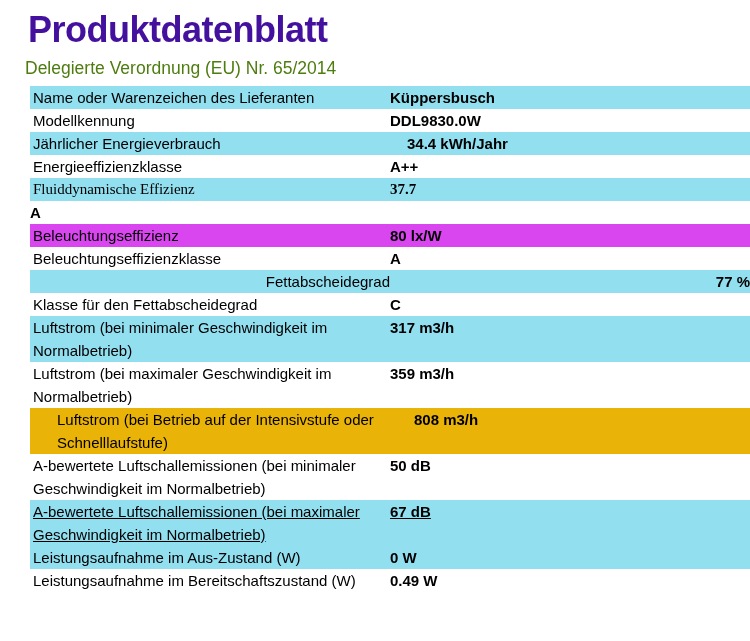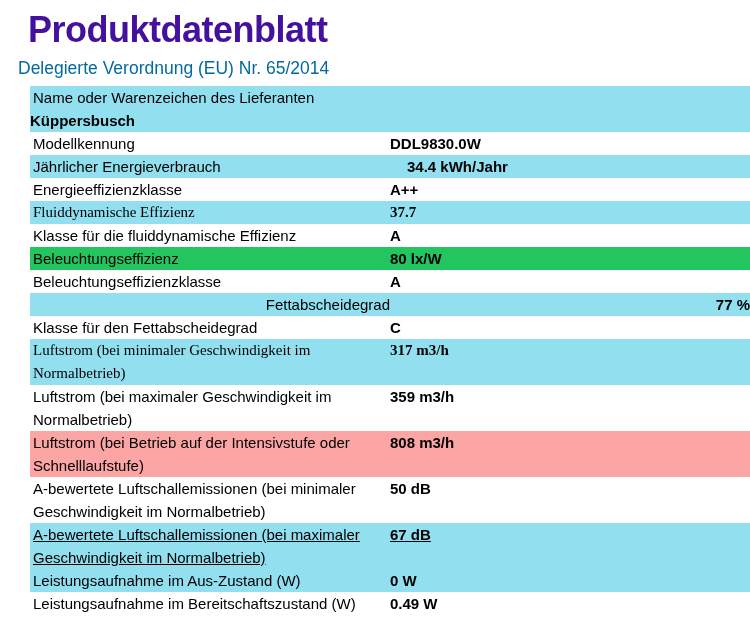--- a/index.html
+++ b/index.html
@@ -26,25 +26,25 @@
     top: 10px;
     font-size: 36px;
     line-height: 40px;
     font-weight: bold;
     color: #44109E;
     letter-spacing: -0.5px;
     white-space: nowrap;
   }
   .subtitle {
     position: absolute;
-    left: 18px;
+    left: 25px;
     top: 57px;
     font-size: 17.5px;
     line-height: 23px;
-    color: #0369a1;
+    color: #4d7c0f;
     white-space: nowrap;
   }
   .spec-table {
     position: absolute;
     left: 30px;
     top: 86px;
     width: 720px;
   }
   .row {
     display: flex;
@@ -70,21 +70,21 @@
     white-space: nowrap;
   }
 </style>
 </head>
 <body>
 
 <div class="page">
   <div class="title" style="color: rgb(68, 16, 158);">Produktdatenblatt</div>
   <div class="subtitle">Delegierte Verordnung (EU) Nr. 65/2014</div>
   <div class="spec-table" id="spec-table">
-  <div class="row hl" style="background: rgb(146, 223, 240); flex-direction: column;">
+  <div class="row hl" style="background: rgb(146, 223, 240);">
     <div class="cell-label">Name oder Warenzeichen des Lieferanten</div>
     <div class="cell-value">Küppersbusch</div>
   </div>
 
   <div class="row">
     <div class="cell-label">Modellkennung</div>
     <div class="cell-value">DDL9830.0W</div>
   </div>
 
   <div class="row hl" style="background: rgb(146, 223, 240); gap: 17px;">
@@ -96,57 +96,56 @@
     <div class="cell-label">Energieeffizienzklasse</div>
     <div class="cell-value">A++</div>
   </div>
 
   <div class="row hl" style="background: rgb(146, 223, 240); font-family: Liberation Serif, serif;">
     <div class="cell-label">Fluiddynamische Effizienz</div>
     <div class="cell-value">37.7</div>
   </div>
 
   <div class="row">
-    <div class="cell-label">Klasse für die fluiddynamische Effizienz</div>
     <div class="cell-value">A</div>
   </div>
 
-  <div class="row hl" style="background: #22c55e;">
+  <div class="row hl" style="background: #d946ef;">
     <div class="cell-label">Beleuchtungseffizienz</div>
     <div class="cell-value">80 lx/W</div>
   </div>
 
   <div class="row">
     <div class="cell-label">Beleuchtungseffizienzklasse</div>
     <div class="cell-value">A</div>
   </div>
 
   <div class="row hl" style="background: rgb(146, 223, 240); text-align: right;">
     <div class="cell-label">Fettabscheidegrad</div>
     <div class="cell-value">77 %</div>
   </div>
 
   <div class="row">
     <div class="cell-label">Klasse für den Fettabscheidegrad</div>
     <div class="cell-value">C</div>
   </div>
 
-  <div class="row hl" style="background: rgb(146, 223, 240); font-family: Liberation Serif, serif;">
+  <div class="row hl" style="background: rgb(146, 223, 240);">
     <div class="cell-label">Luftstrom (bei minimaler Geschwindigkeit im
 Normalbetrieb)</div>
     <div class="cell-value">317 m3/h</div>
   </div>
 
   <div class="row">
     <div class="cell-label">Luftstrom (bei maximaler Geschwindigkeit im
 Normalbetrieb)</div>
     <div class="cell-value">359 m3/h</div>
   </div>
 
-  <div class="row hl" style="background: #fca5a5;">
+  <div class="row hl" style="background: #eab308; padding-left: 24px;">
     <div class="cell-label">Luftstrom (bei Betrieb auf der Intensivstufe oder
 Schnelllaufstufe)</div>
     <div class="cell-value">808 m3/h</div>
   </div>
 
   <div class="row">
     <div class="cell-label">A-bewertete Luftschallemissionen (bei minimaler
 Geschwindigkeit im Normalbetrieb)</div>
     <div class="cell-value">50 dB</div>
   </div>

